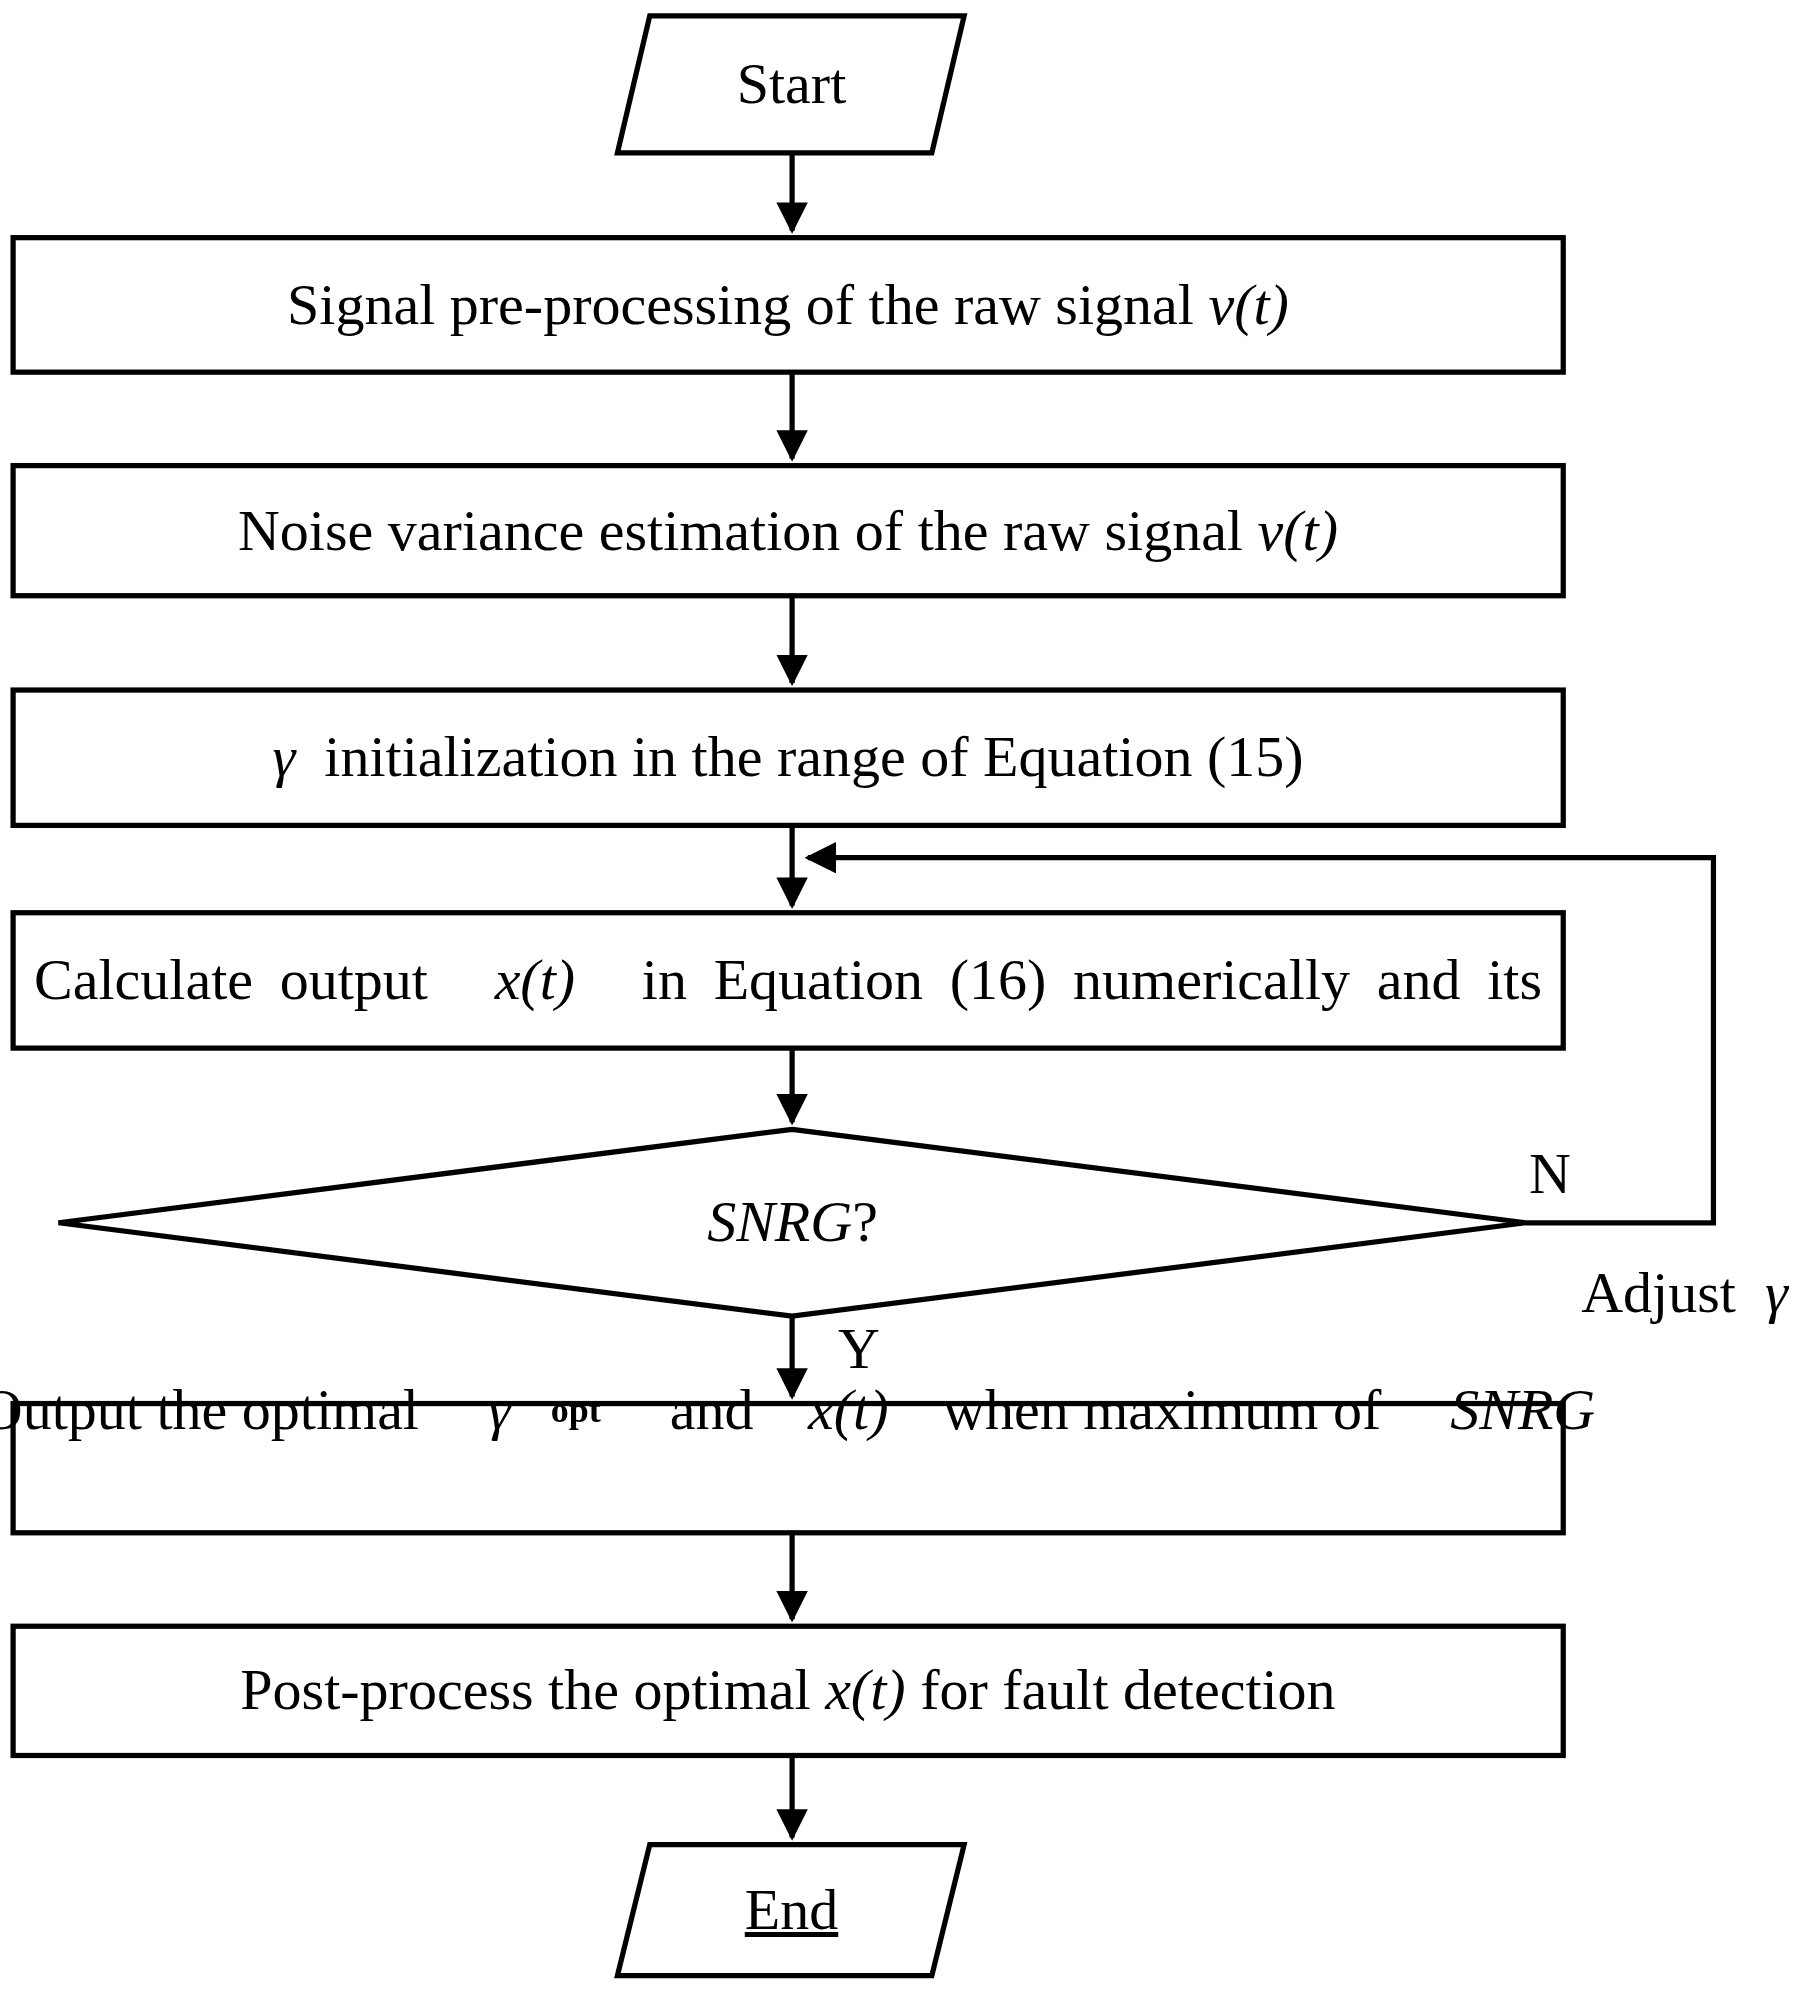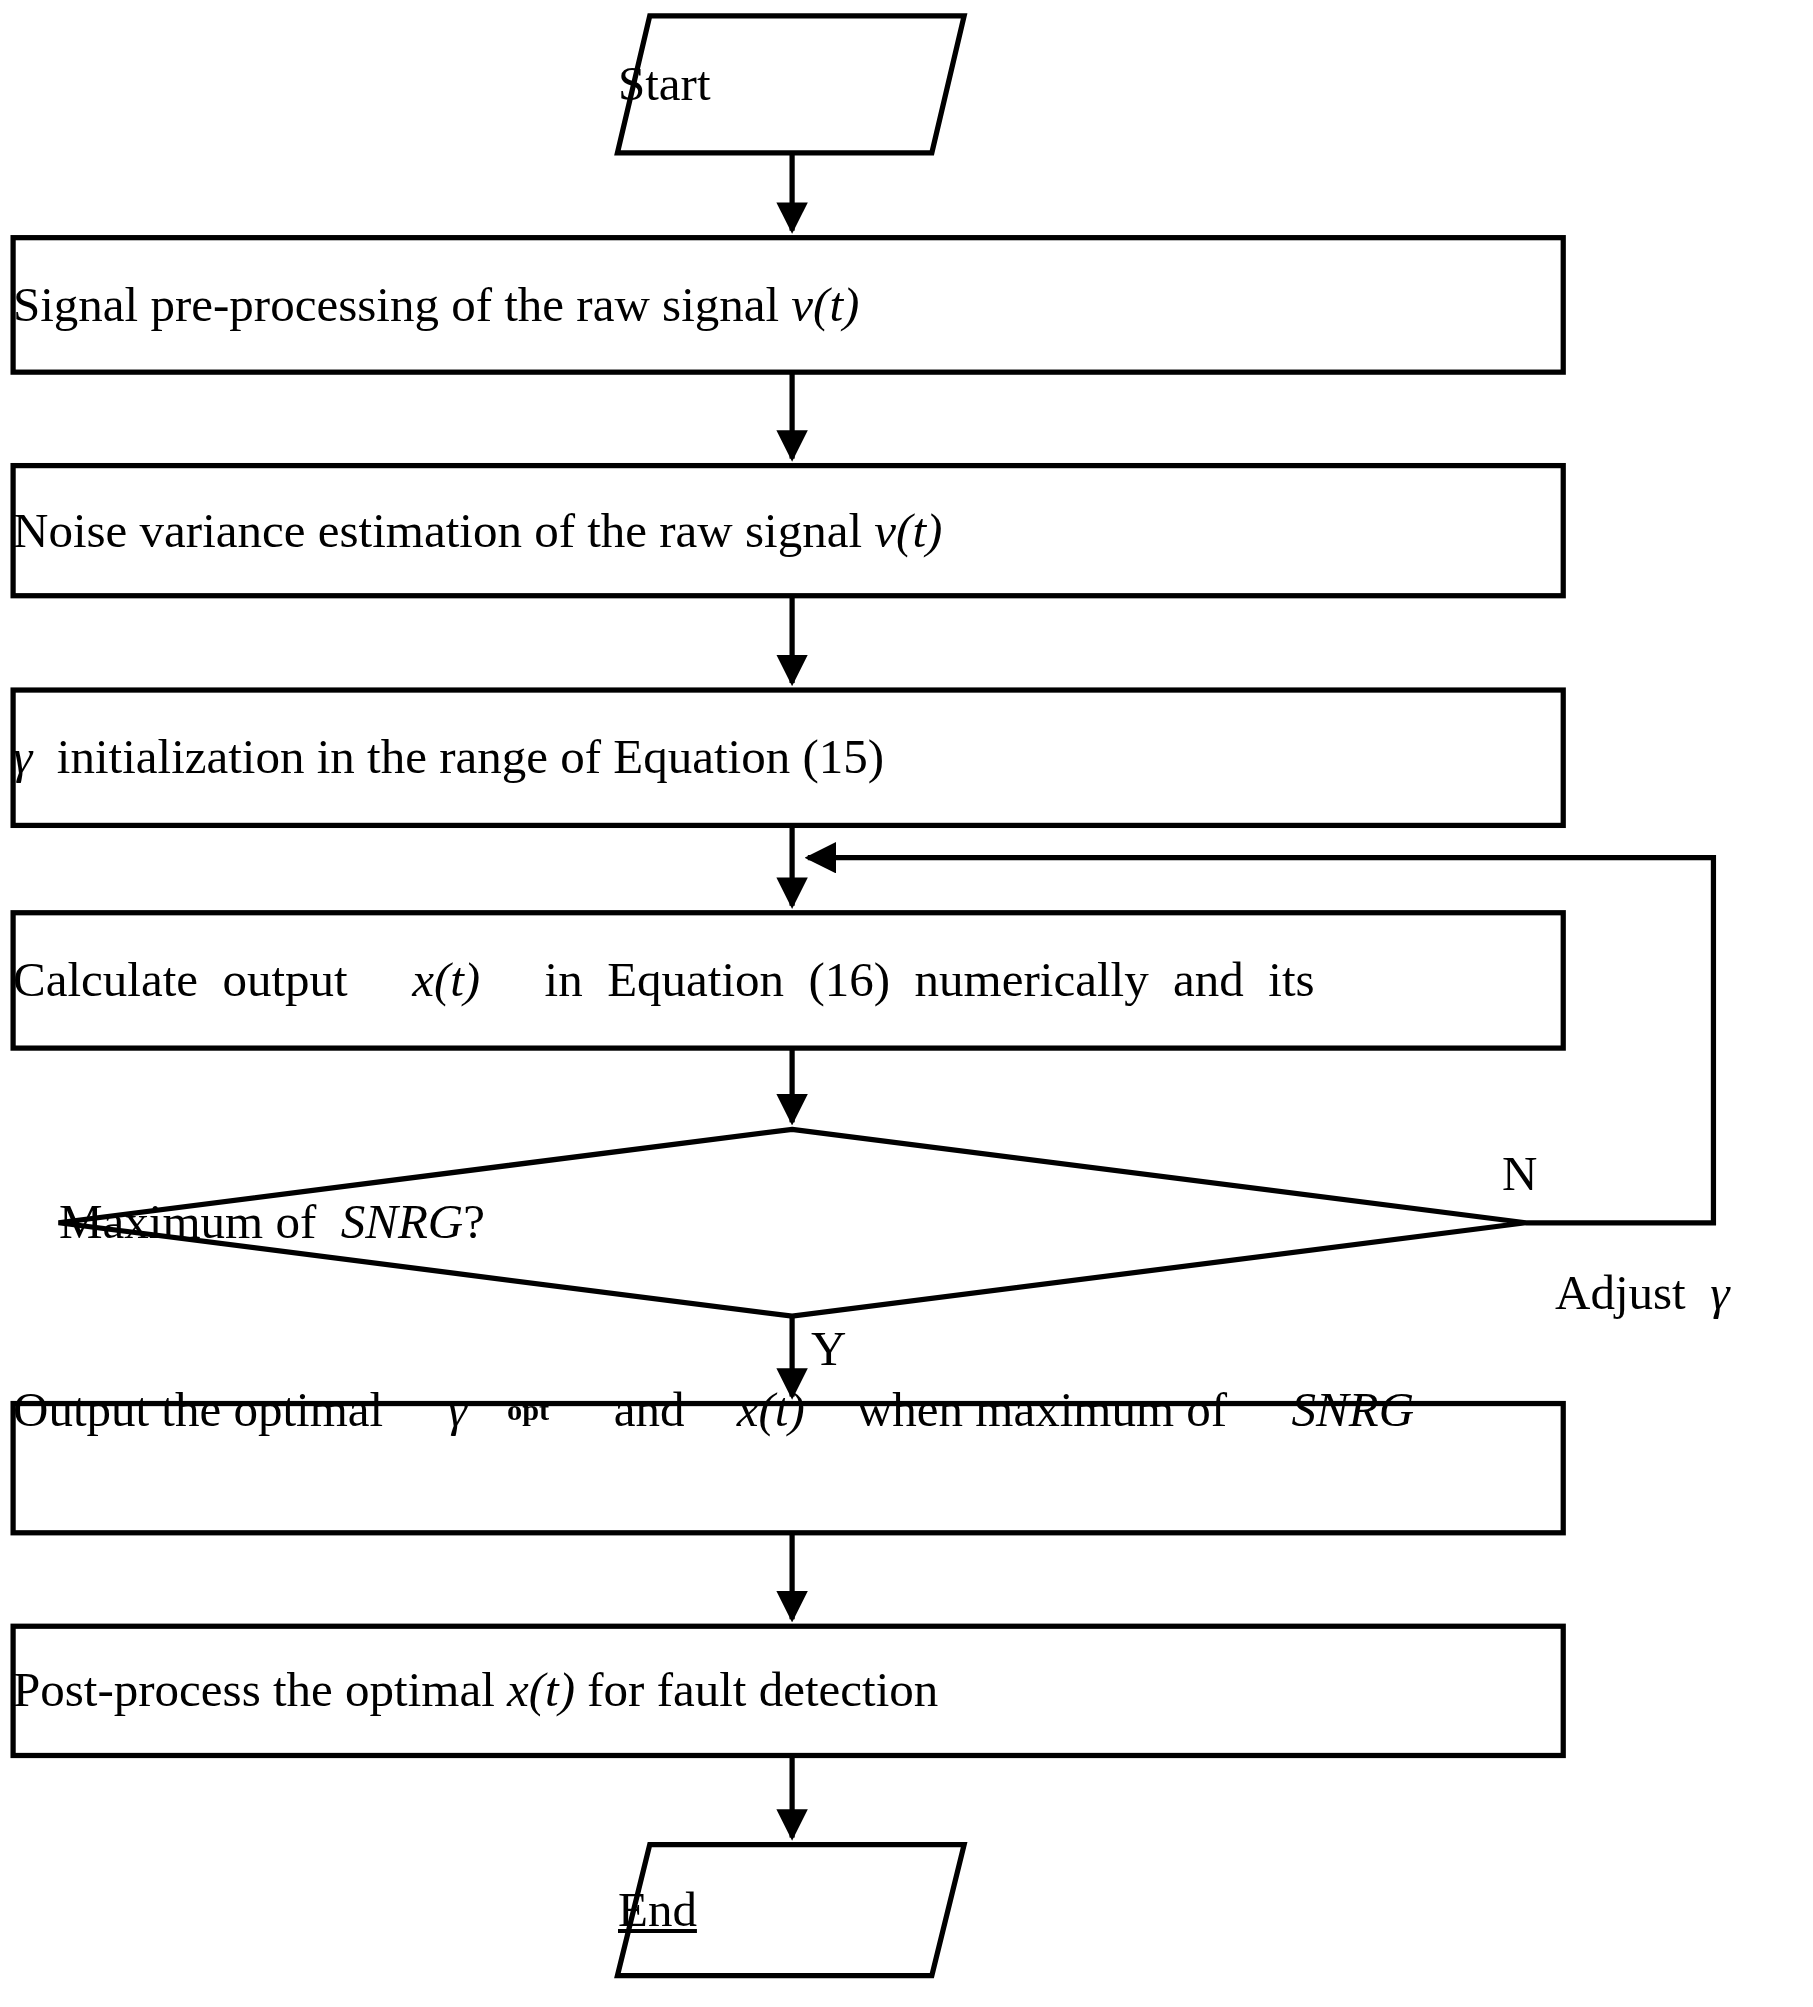--- a/index.html
+++ b/index.html
@@ -11,22 +11,22 @@
     font-family: "Liberation Serif", serif;
     color: #000000;
   }
   svg.diagram { position: absolute; left: 0; top: 0; }
   svg .shape { fill: #ffffff; stroke: #000000; stroke-width: 6; }
   svg .edge  { fill: none;    stroke: #000000; stroke-width: 6; }
   .txt {
     position: absolute;
     display: flex;
     align-items: center;
-    justify-content: flex-start;
-    font-size: 49px;
+    justify-content: center;
+    font-size: 58px;
     line-height: 1.15;
     color: #000000;
     white-space: pre;
     text-align: center;
   }
   .it  { font-style: italic; }
   .sb  { font-size: 0.62em; font-weight: bold; vertical-align: -0.28em; }
   .t-start   { left: 618px;  top: 15.7px;   width: 347px;  height: 137px; }
   .t-box1    { left: 13px;   top: 238px;  width: 1550px; height: 135px; }
   .t-box2    { left: 13px;   top: 466px;  width: 1550px; height: 130px; }
@@ -87,21 +87,21 @@
 
   <div class="txt t-box3">
     <span class="it">γ</span><span>  initialization in the range of Equation (15)</span>
   </div>
 
   <div class="txt t-box4">
     <span>Calculate output </span><span class="it">x(t)</span><span> in Equation (16) numerically and its</span>
   </div>
 
   <div class="txt t-diamond">
-    <span>Maximum of  </span><span class="it">SNRG</span><span>?</span>
+    <span class="it">SNRG</span><span>?</span>
   </div>
 
   <div class="txt t-box5">
     <span>Output the optimal  </span><span class="it">γ</span><span class="sb">opt</span><span>  and </span><span class="it">x(t)</span><span> when maximum of  </span><span class="it">SNRG</span>
   </div>
 
   <div class="txt t-box6">
     <span>Post-process the optimal </span><span class="it">x(t)</span><span> for fault detection</span>
   </div>
 

